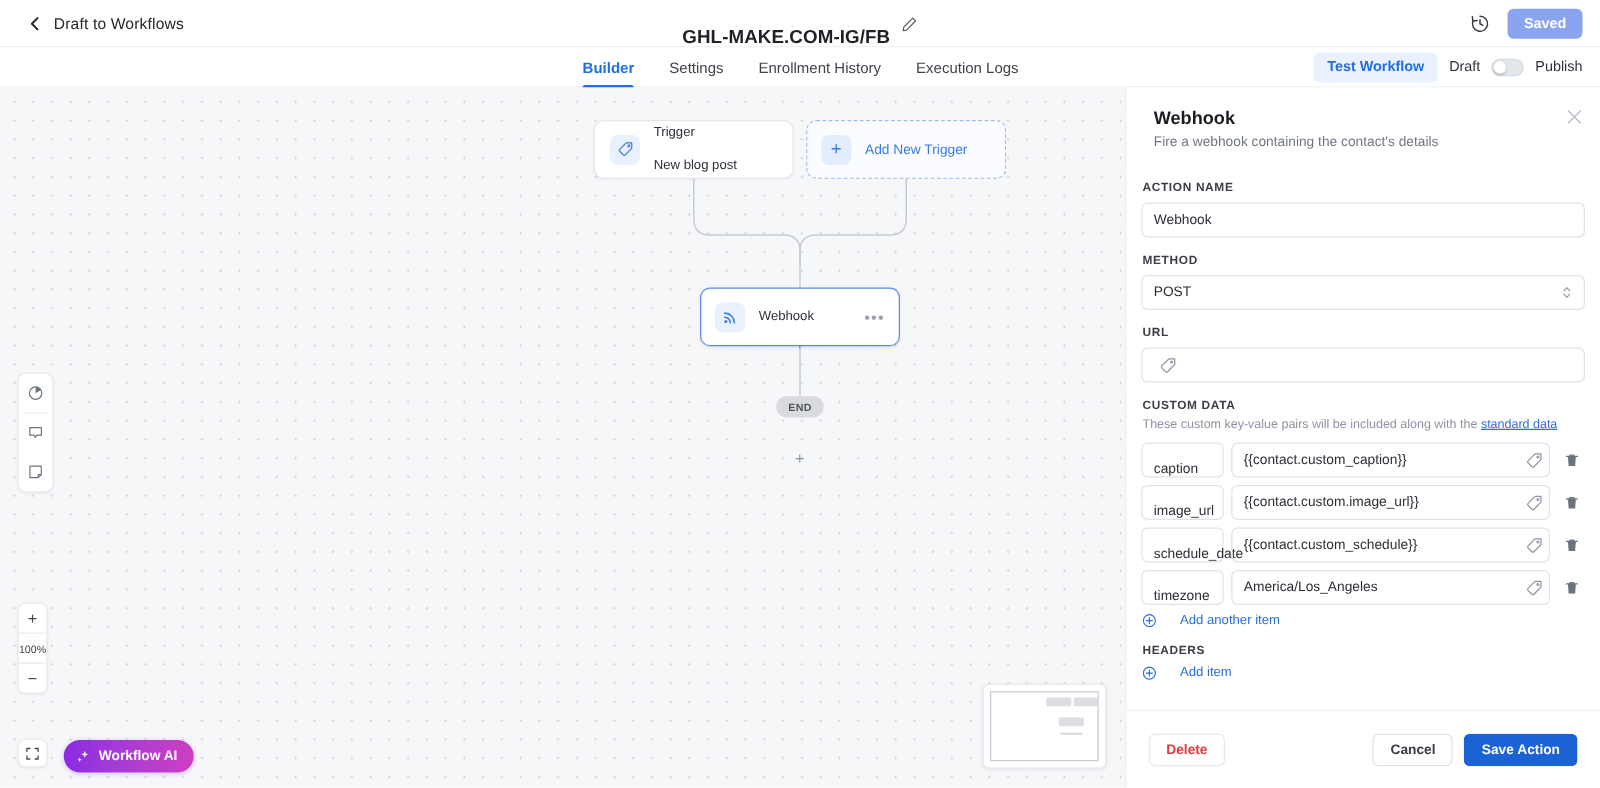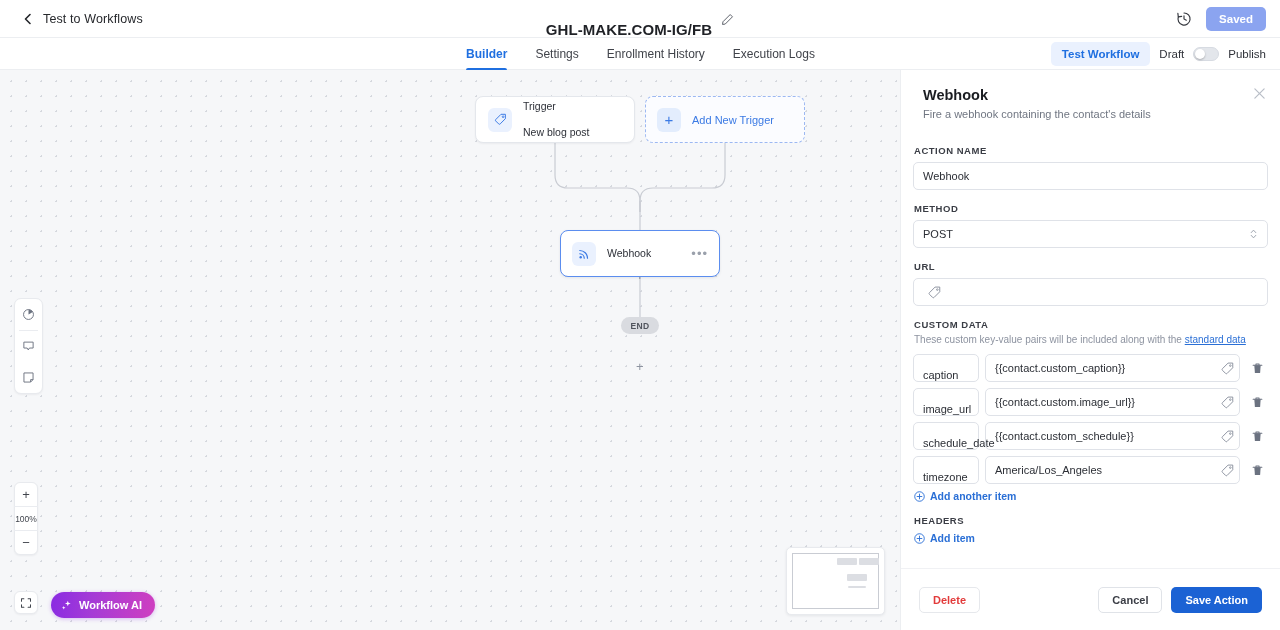--- a/index.html
+++ b/index.html
@@ -227,22 +227,22 @@
     display: flex; align-items: flex-end; padding: 0 9px;
     font-size: 11px; color: #2b2e35; cursor: text; flex: 0 0 auto;
   }
   .kv-val {
     flex: 1; height: 28px; border: 1px solid #dfe2e8; border-radius: 5px;
     display: flex; align-items: center; padding: 0 4px 0 9px;
     font-size: 11px; color: #2b2e35; cursor: text; min-width: 0;
   }
   .kv-del { width: 22px; display: flex; align-items: center; justify-content: center; cursor: pointer; flex: 0 0 auto; }
   .add-link {
-    display: flex; align-items: center; gap: 5px; margin-top: 4px;
-    font-size: 10.5px; color: #2a6fd6; cursor: pointer; padding-left: 1px; font-weight: bold;
+    display: flex; align-items: center; gap: 19px; margin-top: 4px;
+    font-size: 10.5px; color: #2a6fd6; cursor: pointer; padding-left: 1px;
   }
   .add-link .pc { width: 11px; height: 11px; }
   .panel-foot {
     position: absolute; left: 0; right: 0; bottom: 0; height: 62px;
     border-top: 1px solid #f0f1f4; display: flex; align-items: center;
     padding: 0 18px; gap: 9px;
   }
   .btn {
     height: 26px; border-radius: 5px; font-size: 11px; font-weight: 600;
     display: flex; align-items: center; justify-content: center;
@@ -255,21 +255,21 @@
 </head>
 <body>
 
 <div class="app">
 
   <div class="topbar">
     <div class="back-btn">
       <svg class="back-chev" viewBox="0 0 12 12">
         <path d="M8 1.5 L3.5 6 L8 10.5" fill="none" stroke="#24262b" stroke-width="1.6" stroke-linecap="round" stroke-linejoin="round"></path>
       </svg>
-      <span class="back-label">Test to Workflows</span>
+      <span class="back-label">Draft to Workflows</span>
     </div>
 
     <div class="title-wrap">
       <span class="wf-title">GHL-MAKE.COM-IG/FB</span>
       <svg class="pencil-icon" viewBox="0 0 16 16">
         <path d="M11.3 1.9 L14.1 4.7 L5.2 13.6 L1.9 14.1 L2.4 10.8 Z" fill="none" stroke="#5c6069" stroke-width="1.2" stroke-linejoin="round"></path>
       </svg>
     </div>
 
     <div class="top-right">

